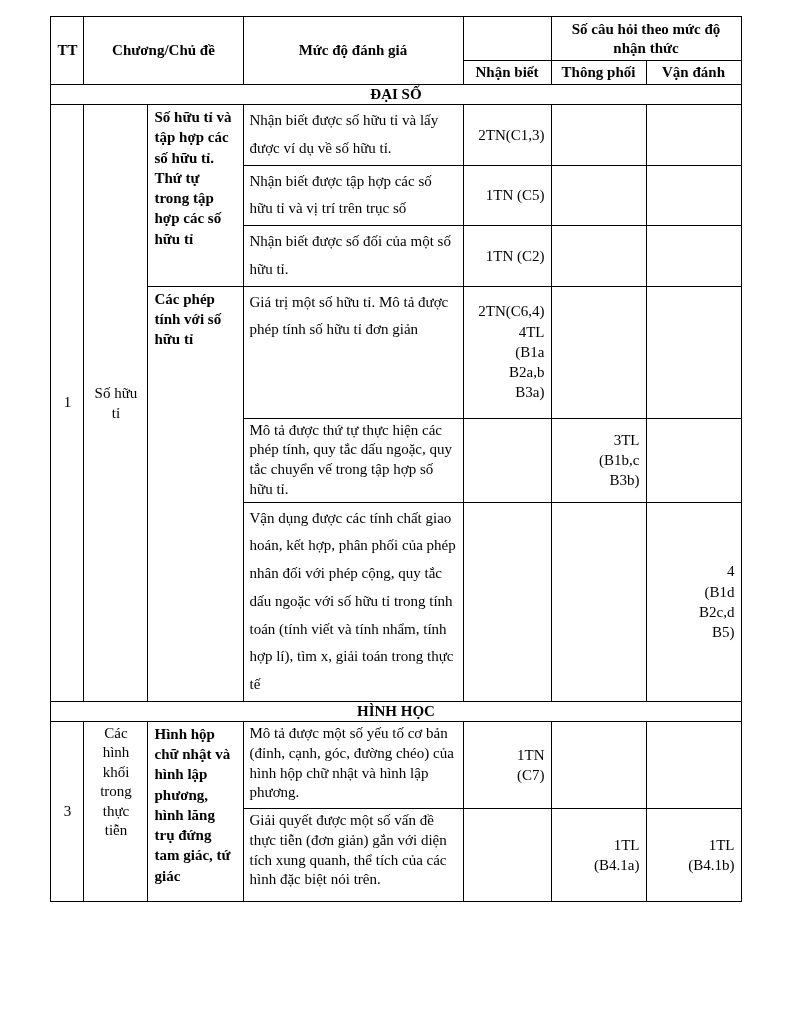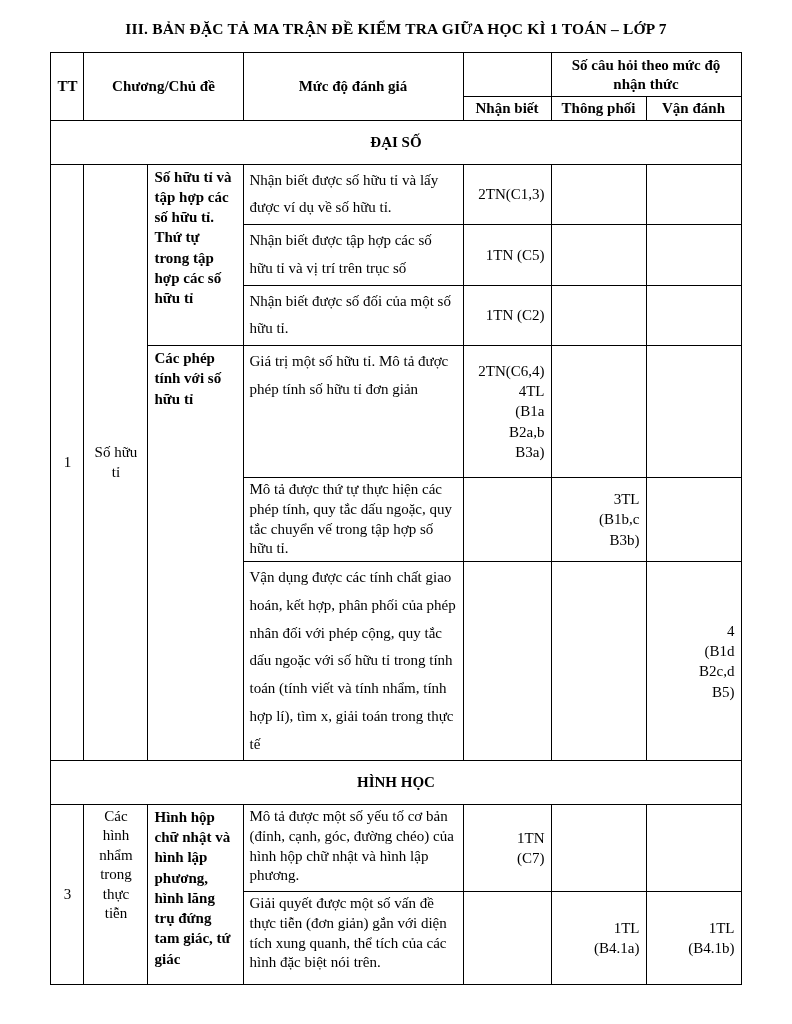--- a/index.html
+++ b/index.html
@@ -51,21 +51,21 @@
     text-align: center;
     vertical-align: middle;
     line-height: 1.25;
   }
   tr.h1 { height: 44px; }
   tr.h2 { height: 24px; }
 
   tr.section-row td {
     font-weight: bold;
     text-align: center;
-    padding: 13px 4px;
+    padding: 1px 4px;
     height: 20px;
     line-height: 1.1;
   }
 
   td.tt {
     text-align: center;
     vertical-align: middle;
   }
   td.chapter {
     vertical-align: middle;
@@ -99,21 +99,20 @@
   tr.r-e { height: 80px; margin-top: 47px; }
   tr.r-f { height: 175px; }
   tr.r-g { height: 87px; }
   tr.r-h { height: 93px; }
 </style>
 </head>
 <body>
 
 <div class="page">
 
-  <h1 class="title">III. BẢN ĐẶC TẢ MA TRẬN ĐỀ KIỂM TRA GIỮA HỌC KÌ 1 TOÁN – LỚP 7</h1>
 
   <table class="matrix">
     <colgroup>
       <col class="c-tt">
         <col class="c-ch1">
         <col class="c-ch2">
         <col class="c-desc">
         <col class="c-nb">
         <col class="c-th">
         <col class="c-vd">
@@ -192,21 +191,21 @@
 B2c,d
 B5)</td>
       </tr>
 
       <tr class="section-row">
         <td colspan="7">HÌNH HỌC</td>
       </tr>
 
       <tr class="r-g lh-tight">
         <td rowspan="2" class="tt">3</td>
-        <td rowspan="2" class="chapter top">Các hình nhẩm trong thực tiễn</td>
+        <td rowspan="2" class="chapter top">Các hình khối trong thực tiễn</td>
         <td rowspan="2" class="topic">Hình hộp chữ nhật và hình lập phương, hình lăng trụ đứng tam giác, tứ giác</td>
         <td class="desc">Mô tả được một số yếu tố cơ bản (đỉnh, cạnh, góc, đường chéo) của hình hộp chữ nhật và hình lập phương.</td>
         <td class="ans">1TN
 (C7)</td>
         <td class="ans"></td>
         <td class="ans"></td>
       </tr>
 
       <tr class="r-h lh-tight">
         <td class="desc">Giải quyết được một số vấn đề thực tiễn (đơn giản) gắn với diện tích xung quanh, thể tích của các hình đặc biệt nói trên.</td>

